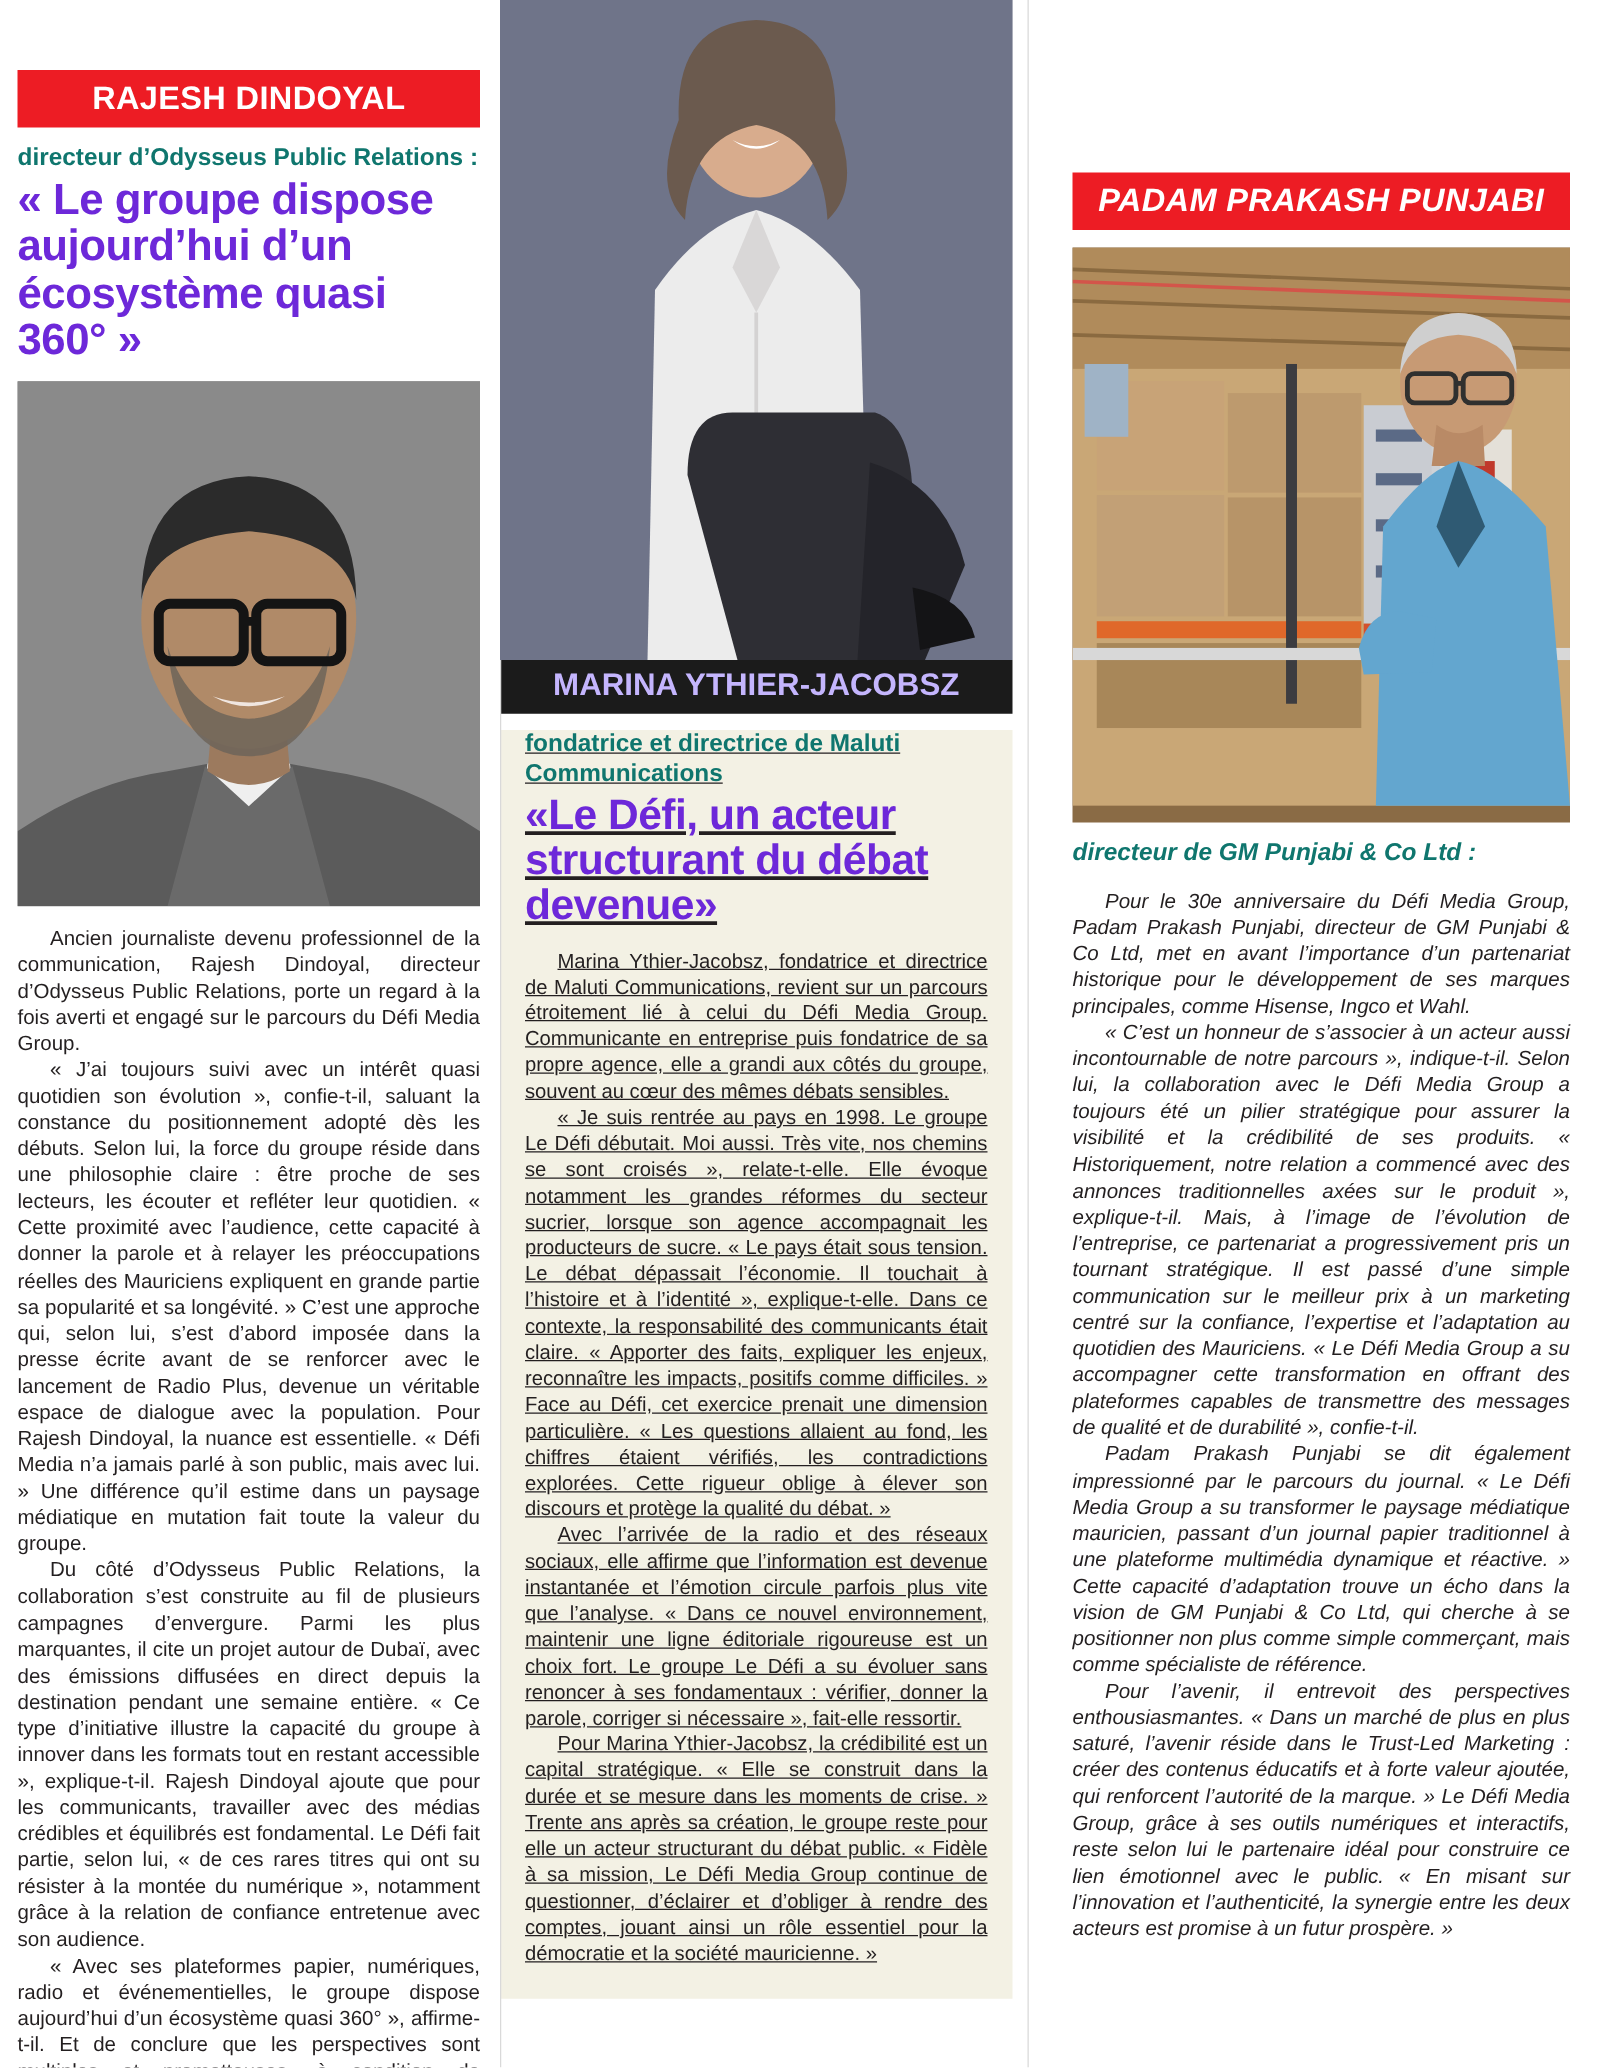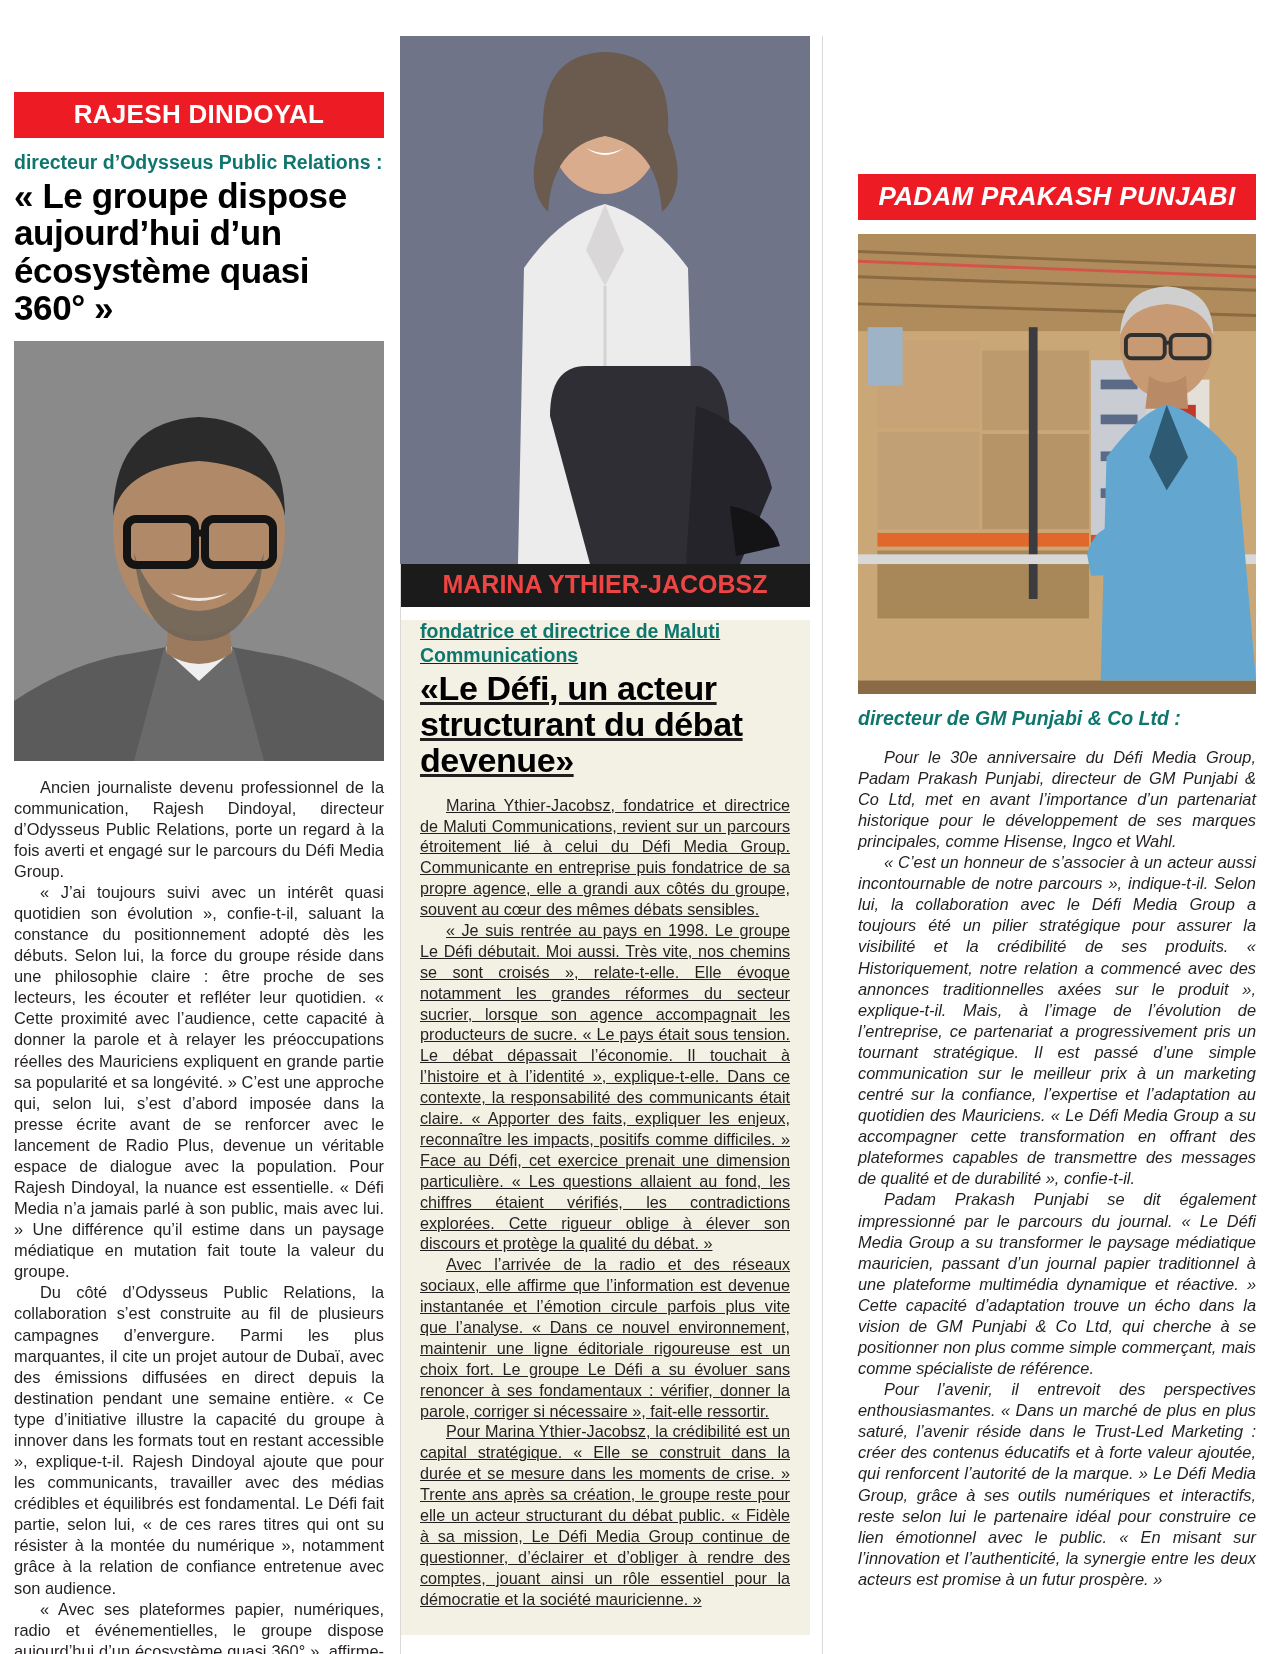--- a/index.html
+++ b/index.html
@@ -12,21 +12,20 @@
     color: #231f20;
     overflow: hidden;
   }
 
   .page {
     position: relative;
     width: 1280px;
     height: 1547px;
     display: flex;
     gap: 0;
-    margin-top: 36px;
   }
 
   
   .col {
     position: relative;
     height: 1654px;
   }
   .col-1 { width: 400px; padding: 0 16px 0 14px; }
   .col-2 { width: 410px; padding: 0; }
   .col-3 { width: 470px; padding: 0 24px 0 48px; font-style: italic; }
@@ -37,21 +36,21 @@
     color: #ffffff;
     font-weight: bold;
     font-size: 26px;
     letter-spacing: 0.3px;
     text-align: center;
     padding: 9px 4px 11px;
     line-height: 1;
   }
   .name-banner-dark {
     background: #1b1b1b;
-    color: #ef4444;
+    color: #c4b5fd;
     font-weight: bold;
     font-size: 25px;
     text-align: center;
     padding: 8px 4px 10px;
     line-height: 1;
   }
 
   
   .kicker {
     font-size: 19.5px;
@@ -59,21 +58,21 @@
     line-height: 1.22;
     margin: 13px 0 2px;
     color: #0f766e;
   }
   .headline {
     font-size: 35px;
     font-weight: bold;
     line-height: 1.07;
     letter-spacing: -0.4px;
     margin: 2px 0 0;
-    color: #000000;
+    color: #6d28d9;
   }
   .headline-mid { font-size: 34px; }
   .headline-r { font-size: 35px; }
 
   
   .photo { width: 100%; position: relative; overflow: hidden; }
 
   .photo-1 { height: 420px; margin-top: 14px; background: #8c8c8c; }
   .photo-2 { height: 528px; background: #6d7287; }
   .photo-3 { height: 460px; background: #8a6b45; }

